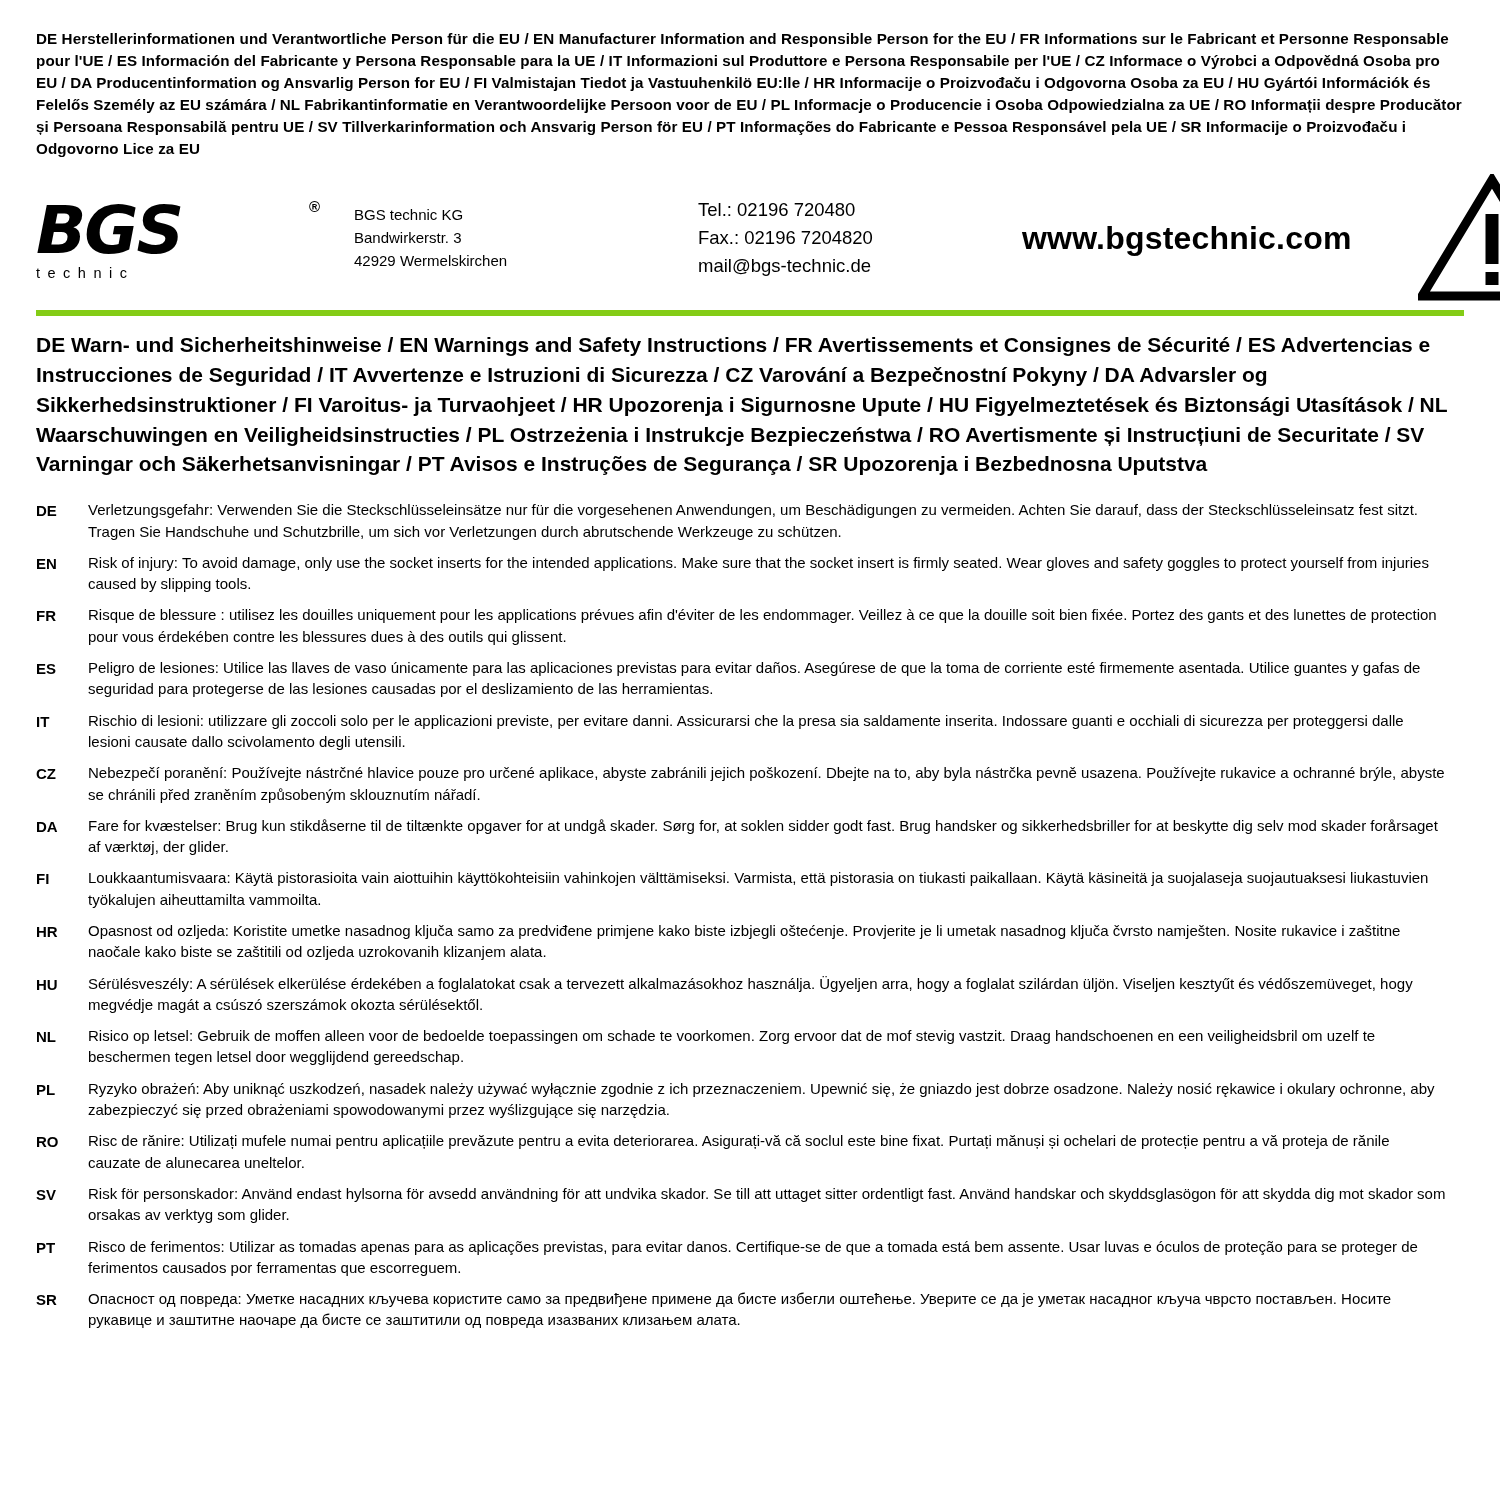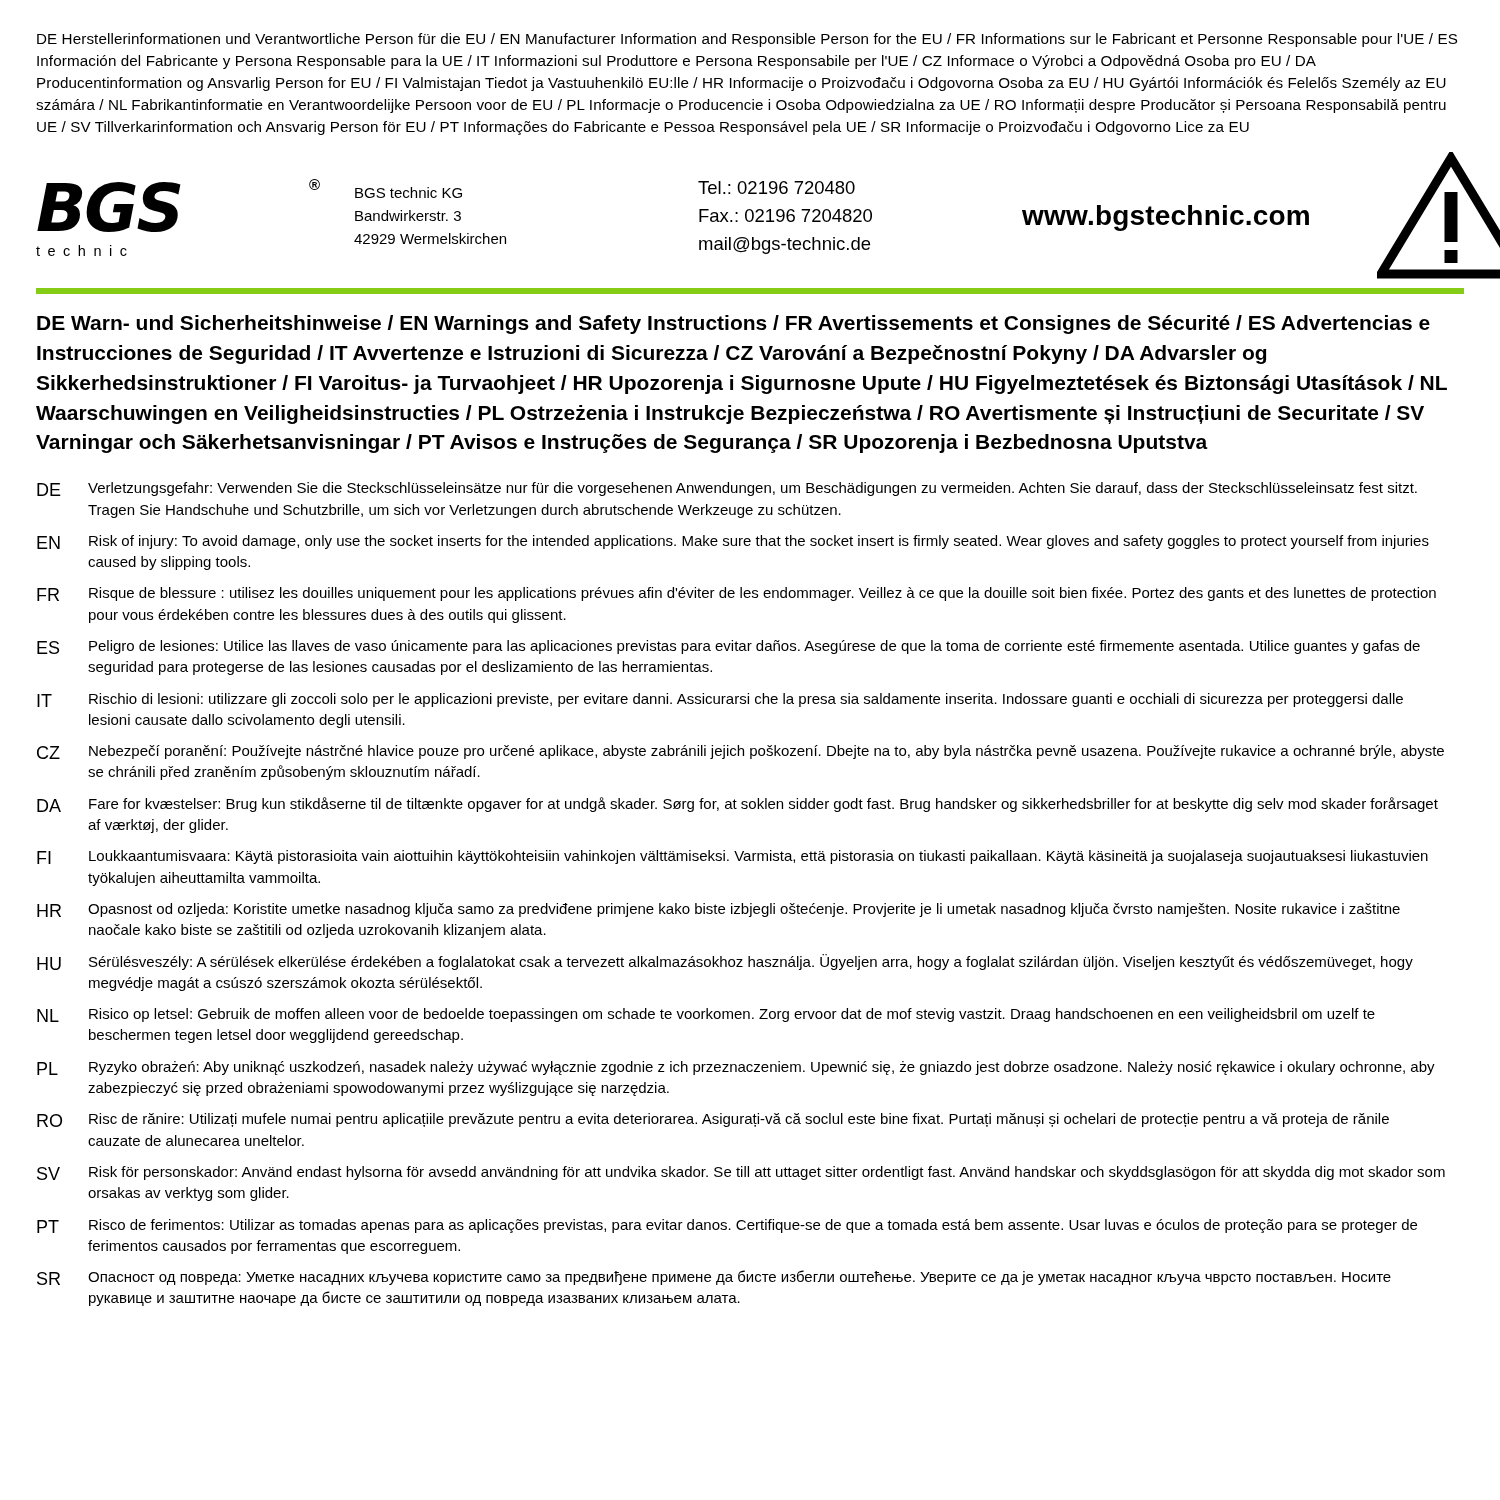--- a/index.html
+++ b/index.html
@@ -17,21 +17,21 @@
     width: 1500px;
     height: 1500px;
     box-sizing: border-box;
     padding: 28px 36px 0 36px;
     position: relative;
   }
 
   
   .top-header {
     font-size: 15.2px;
-    font-weight: normal;
+    font-weight: bold;
     line-height: 1.45;
     letter-spacing: 0.1px;
     text-align: left;
     margin: 0 0 14px 0;
   }
 
   
   .company-band {
     display: flex;
     align-items: center;
@@ -81,21 +81,21 @@
     padding-left: 6px;
   }
   .contact-block {
     flex: 0 0 280px;
     font-size: 18.5px;
     line-height: 1.52;
   }
   .web-block {
     flex: 1 1 auto;
     text-align: center;
-    font-size: 28px;
+    font-size: 32px;
     font-weight: bold;
     letter-spacing: 0.2px;
     padding-right: 20px;
   }
   .warn-triangle {
     flex: 0 0 150px;
     display: flex;
     align-items: center;
     justify-content: flex-end;
     padding-right: 4px;
@@ -113,22 +113,22 @@
   
   .lang-list {
     margin-top: 4px;
   }
   .lang-row {
     display: flex;
     margin-bottom: 10px;
   }
   .lang-code {
     flex: 0 0 52px;
-    font-size: 18px;
-    font-weight: normal;
+    font-size: 15px;
+    font-weight: bold;
     line-height: 1.42;
     padding-top: 1px;
   }
   .lang-text {
     flex: 1 1 auto;
     font-size: 15px;
     line-height: 1.42;
     text-align: left;
     padding-right: 18px;
   }

